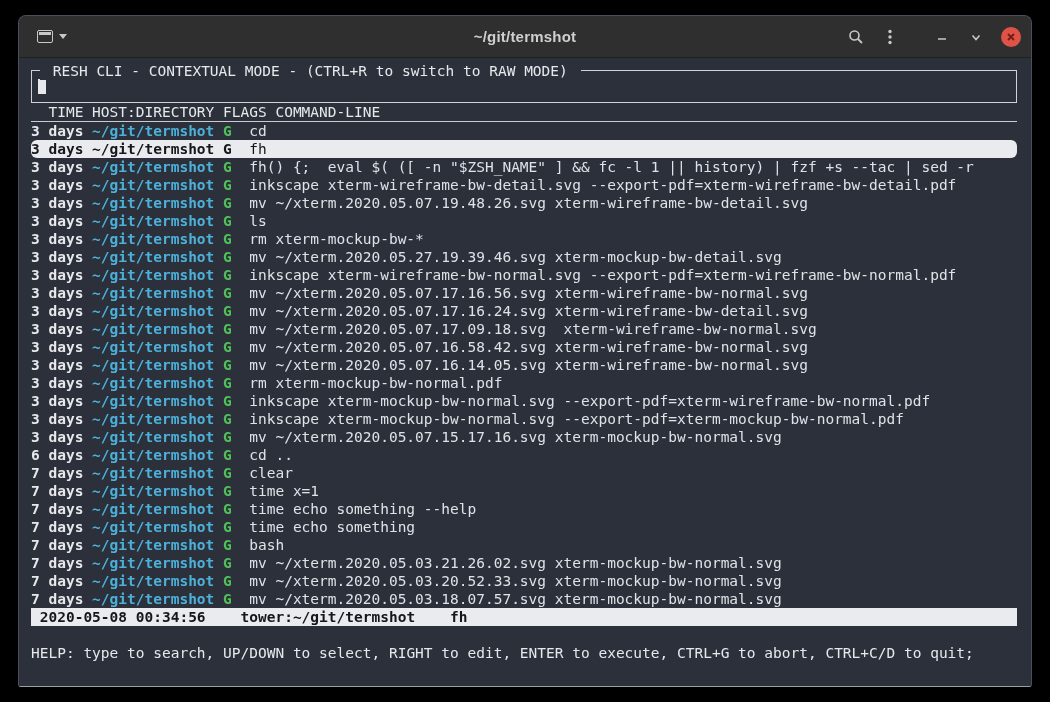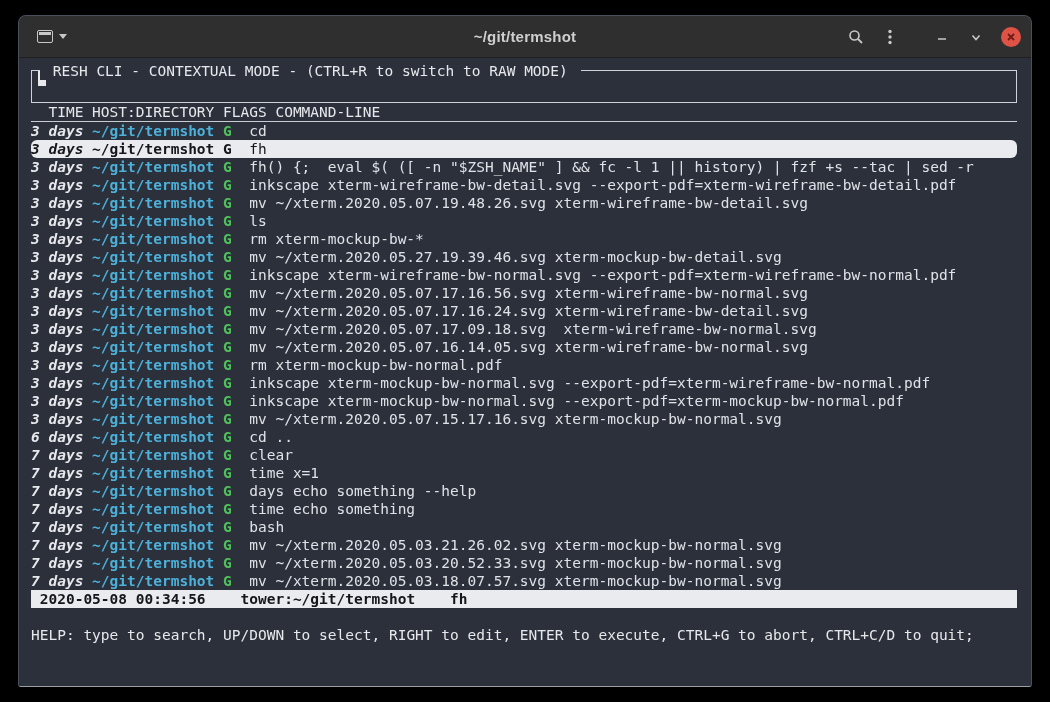--- a/index.html
+++ b/index.html
@@ -68,40 +68,40 @@
   
   .terminal{
     flex:1;background:var(--term-bg);color:var(--fg);
     font-size:14.5px;line-height:18px;
     padding:0 14px 0 12px;overflow:hidden;position:relative;
   }
 
   .search-box{
     position:relative;margin-top:12px;height:33px;
     border:1px solid var(--boxline);
-    display:flex;align-items:flex-start;padding:0 6px;
+    display:flex;align-items:center;padding:0 6px;
   }
   .box-title{
     position:absolute;top:-9px;left:8px;background:var(--term-bg);
     padding:0 4px;color:var(--fg);white-space:pre;
   }
   .cursor{
     display:inline-block;width:8px;height:15px;background:var(--fg);
   }
 
   .col-header{
     white-space:pre;color:var(--fg);
     border-bottom:1px solid #c9ccd1;height:19px;
   }
 
   .rows{}
   .row{
     height:18px;white-space:pre;overflow:hidden;
   }
-  .c-time{font-weight:bold;color:var(--fg);font-style:italic;}
+  .c-time{font-weight:bold;color:var(--fg);}
   .c-host{font-weight:bold;color:var(--host);margin-left:1ch;}
   .c-flags{font-weight:bold;color:var(--flag);margin-left:1ch;}
   .c-cmd{color:var(--cmd);margin-left:2ch;}
   .row.selected{background:var(--sel-bg);border-radius:6px;}
   .row.selected .c-time,.row.selected .c-host,
   .row.selected .c-flags,.row.selected .c-cmd{color:var(--sel-fg);}
 
   .statusbar{
     background:var(--sel-bg);color:var(--sel-fg);font-weight:bold;
     white-space:pre;height:18px;overflow:hidden;
@@ -197,39 +197,40 @@
   <div class="row"><span class="c-time">3 days</span><span class="c-host">~/git/termshot</span><span class="c-flags">G</span><span class="c-cmd">mv ~/xterm.2020.05.27.19.39.46.svg xterm-mockup-bw-detail.svg</span></div>
 
   <div class="row"><span class="c-time">3 days</span><span class="c-host">~/git/termshot</span><span class="c-flags">G</span><span class="c-cmd">inkscape xterm-wireframe-bw-normal.svg --export-pdf=xterm-wireframe-bw-normal.pdf</span></div>
 
   <div class="row"><span class="c-time">3 days</span><span class="c-host">~/git/termshot</span><span class="c-flags">G</span><span class="c-cmd">mv ~/xterm.2020.05.07.17.16.56.svg xterm-wireframe-bw-normal.svg</span></div>
 
   <div class="row"><span class="c-time">3 days</span><span class="c-host">~/git/termshot</span><span class="c-flags">G</span><span class="c-cmd">mv ~/xterm.2020.05.07.17.16.24.svg xterm-wireframe-bw-detail.svg</span></div>
 
   <div class="row"><span class="c-time">3 days</span><span class="c-host">~/git/termshot</span><span class="c-flags">G</span><span class="c-cmd">mv ~/xterm.2020.05.07.17.09.18.svg  xterm-wireframe-bw-normal.svg</span></div>
 
+  <div class="row"><span class="c-time">3 days</span><span class="c-host">~/git/termshot</span><span class="c-flags">G</span><span class="c-cmd">mv ~/xterm.2020.05.07.16.58.42.svg xterm-wireframe-bw-normal.svg</span></div>
 
   <div class="row"><span class="c-time">3 days</span><span class="c-host">~/git/termshot</span><span class="c-flags">G</span><span class="c-cmd">mv ~/xterm.2020.05.07.16.14.05.svg xterm-wireframe-bw-normal.svg</span></div>
 
   <div class="row"><span class="c-time">3 days</span><span class="c-host">~/git/termshot</span><span class="c-flags">G</span><span class="c-cmd">rm xterm-mockup-bw-normal.pdf</span></div>
 
   <div class="row"><span class="c-time">3 days</span><span class="c-host">~/git/termshot</span><span class="c-flags">G</span><span class="c-cmd">inkscape xterm-mockup-bw-normal.svg --export-pdf=xterm-wireframe-bw-normal.pdf</span></div>
 
   <div class="row"><span class="c-time">3 days</span><span class="c-host">~/git/termshot</span><span class="c-flags">G</span><span class="c-cmd">inkscape xterm-mockup-bw-normal.svg --export-pdf=xterm-mockup-bw-normal.pdf</span></div>
 
   <div class="row"><span class="c-time">3 days</span><span class="c-host">~/git/termshot</span><span class="c-flags">G</span><span class="c-cmd">mv ~/xterm.2020.05.07.15.17.16.svg xterm-mockup-bw-normal.svg</span></div>
 
   <div class="row"><span class="c-time">6 days</span><span class="c-host">~/git/termshot</span><span class="c-flags">G</span><span class="c-cmd">cd ..</span></div>
 
   <div class="row"><span class="c-time">7 days</span><span class="c-host">~/git/termshot</span><span class="c-flags">G</span><span class="c-cmd">clear</span></div>
 
 
   <div class="row"><span class="c-time">7 days</span><span class="c-host">~/git/termshot</span><span class="c-flags">G</span><span class="c-cmd">time x=1</span></div>
 
-  <div class="row"><span class="c-time">7 days</span><span class="c-host">~/git/termshot</span><span class="c-flags">G</span><span class="c-cmd">days echo something --help</span></div>
+  <div class="row"><span class="c-time">7 days</span><span class="c-host">~/git/termshot</span><span class="c-flags">G</span><span class="c-cmd">time echo something --help</span></div>
 
   <div class="row"><span class="c-time">7 days</span><span class="c-host">~/git/termshot</span><span class="c-flags">G</span><span class="c-cmd">time echo something</span></div>
 
   <div class="row"><span class="c-time">7 days</span><span class="c-host">~/git/termshot</span><span class="c-flags">G</span><span class="c-cmd">bash</span></div>
 
   <div class="row"><span class="c-time">7 days</span><span class="c-host">~/git/termshot</span><span class="c-flags">G</span><span class="c-cmd">mv ~/xterm.2020.05.03.21.26.02.svg xterm-mockup-bw-normal.svg</span></div>
 
   <div class="row"><span class="c-time">7 days</span><span class="c-host">~/git/termshot</span><span class="c-flags">G</span><span class="c-cmd">mv ~/xterm.2020.05.03.20.52.33.svg xterm-mockup-bw-normal.svg</span></div>
 
   <div class="row"><span class="c-time">7 days</span><span class="c-host">~/git/termshot</span><span class="c-flags">G</span><span class="c-cmd">mv ~/xterm.2020.05.03.18.07.57.svg xterm-mockup-bw-normal.svg</span></div>

